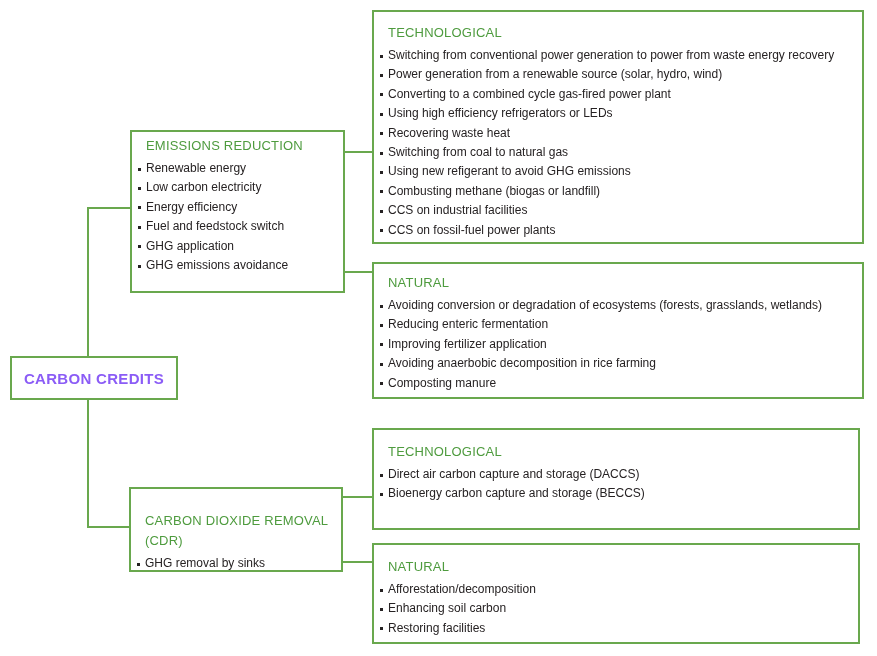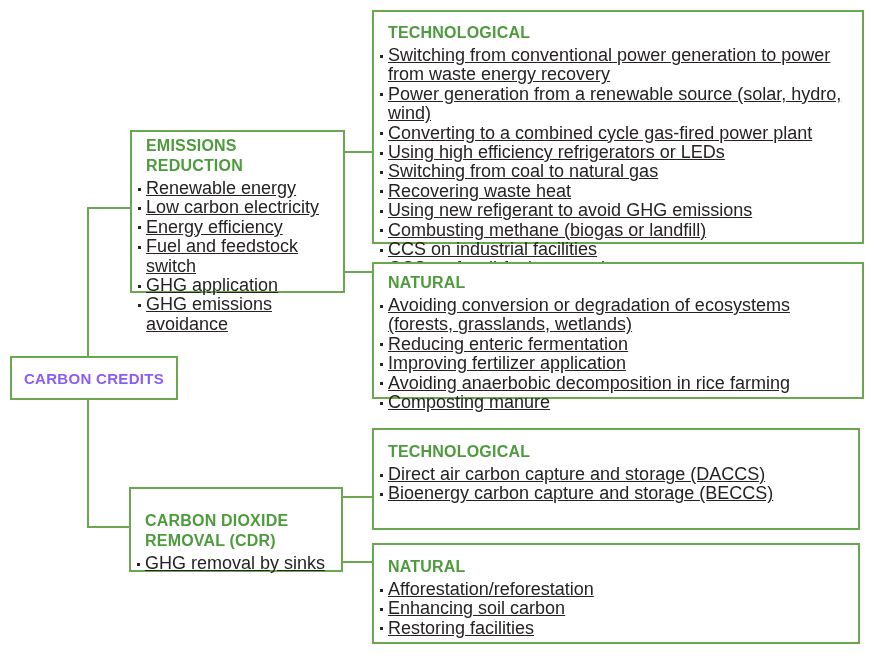--- a/index.html
+++ b/index.html
@@ -19,36 +19,35 @@
     position:absolute;
     background:#ffffff;
     border:2px solid var(--green);
     box-sizing:border-box;
     padding:11px 8px 0 6px;
   }
   .box-title{
     margin:0 0 3px 0;
     padding-left:8px;
     color:var(--heading);
-    font-size:16px;
-    font-weight:bold;
+    font-size:13px;
+    font-weight:normal;
     line-height:20px;
     letter-spacing:0.2px;
   }
   ul.item-list{
     list-style:none;
     margin:0;padding:0;
   }
   ul.item-list .item{
     position:relative;
     padding-left:8px;
     color:var(--text);
-    font-size:18px;
+    font-size:12px;
     line-height:19.4px;
-    text-decoration:underline;
   }
   ul.item-list .item::before{
     content:"";
     position:absolute;
     left:0;top:8.5px;
     width:3px;height:3px;
     background:var(--text);
   }
   .root-box{
     position:absolute;
@@ -123,22 +122,22 @@
       </ul>
   </div>
 
   <div class="box tech1-box">
     <h2 class="box-title">TECHNOLOGICAL</h2>
     <ul class="item-list">
         <li class="item">Switching from conventional power generation to power from waste energy recovery</li>
         <li class="item">Power generation from a renewable source (solar, hydro, wind)</li>
         <li class="item">Converting to a combined cycle gas-fired power plant</li>
         <li class="item">Using high efficiency refrigerators or LEDs</li>
+        <li class="item">Recovering waste heat</li>
         <li class="item">Switching from coal to natural gas</li>
-        <li class="item">Recovering waste heat</li>
         <li class="item">Using new refigerant to avoid GHG emissions</li>
         <li class="item">Combusting methane (biogas or landfill)</li>
         <li class="item">CCS on industrial facilities</li>
         <li class="item">CCS on fossil-fuel power plants</li>
       </ul>
   </div>
 
   <div class="box nat1-box" style="padding-top:9px;">
     <h2 class="box-title">NATURAL</h2>
     <ul class="item-list">
@@ -154,19 +153,19 @@
     <h2 class="box-title">TECHNOLOGICAL</h2>
     <ul class="item-list">
         <li class="item">Direct air carbon capture and storage (DACCS)</li>
         <li class="item">Bioenergy carbon capture and storage (BECCS)</li>
       </ul>
   </div>
 
   <div class="box nat2-box" style="padding-top:12px;">
     <h2 class="box-title">NATURAL</h2>
     <ul class="item-list">
-        <li class="item">Afforestation/reforestation</li>
+        <li class="item">Afforestation/decomposition</li>
         <li class="item">Enhancing soil carbon</li>
         <li class="item">Restoring facilities</li>
       </ul>
   </div>
 
 </div>
 
 </body></html>

